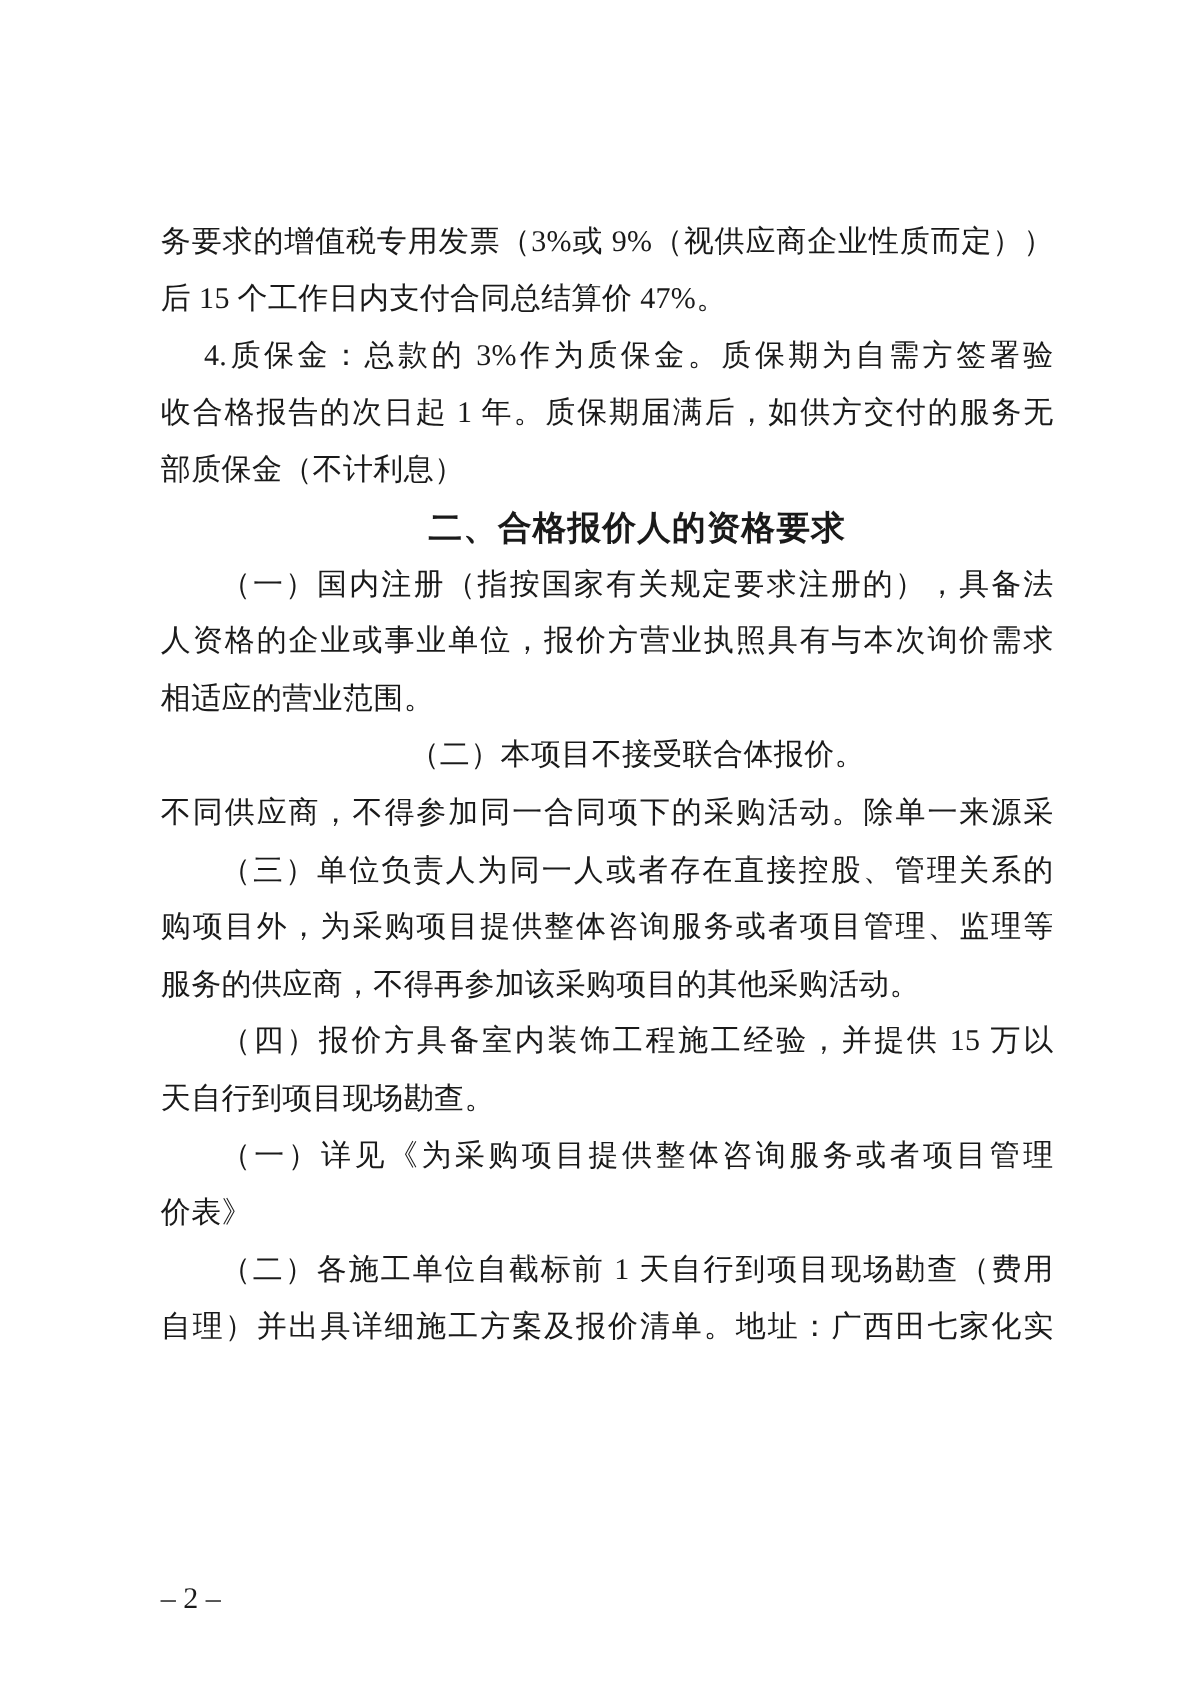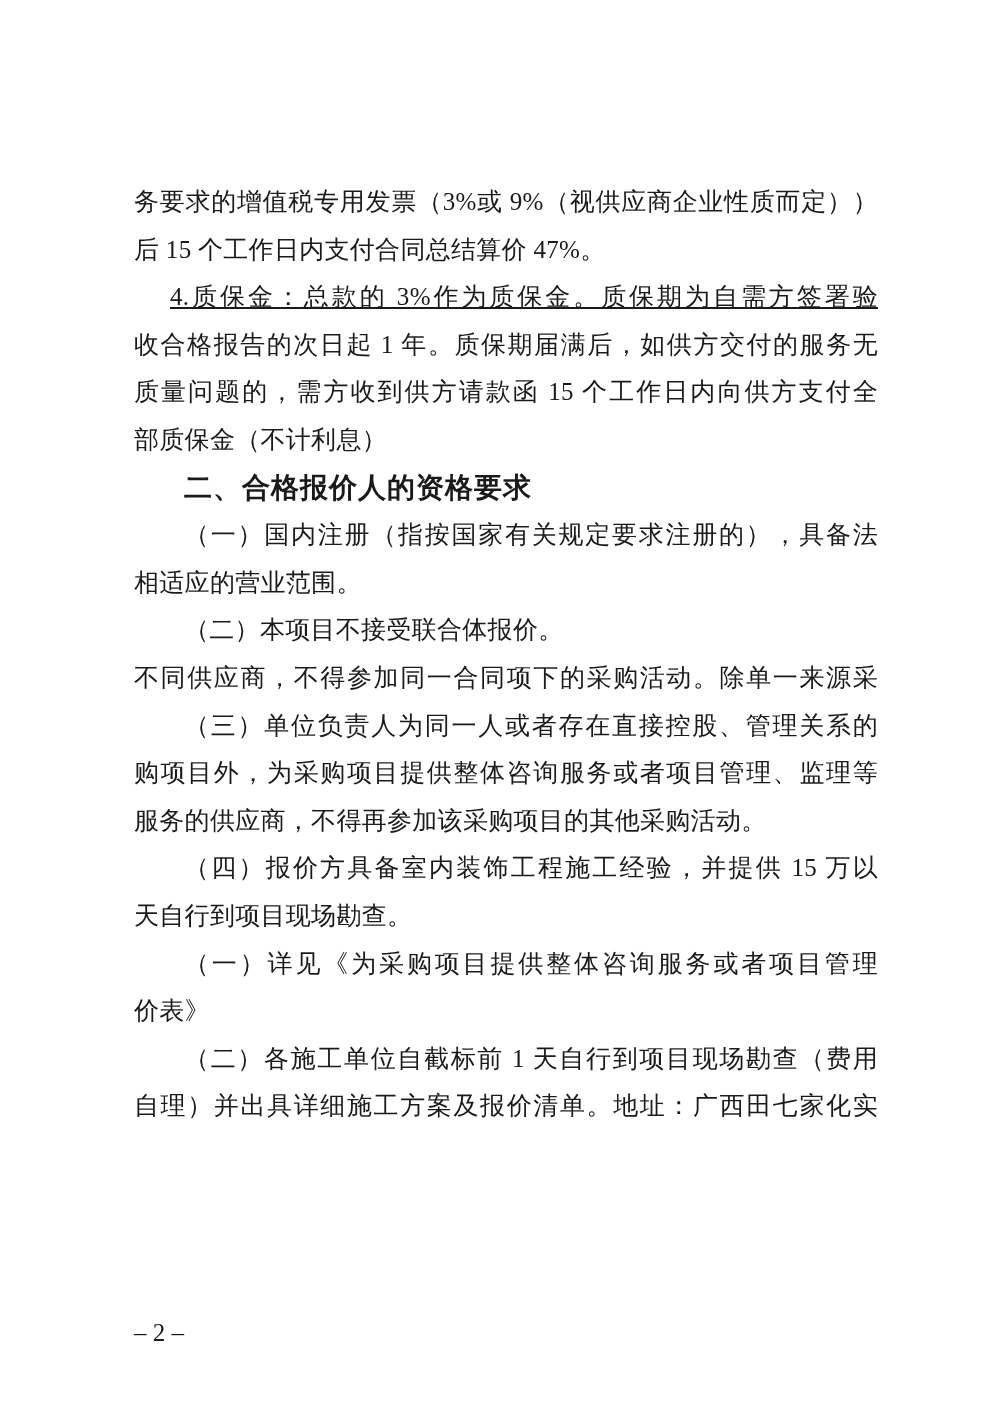--- a/index.html
+++ b/index.html
@@ -26,22 +26,22 @@
     font-size: 25px;
     line-height: 47.6px;
     white-space: nowrap;
     letter-spacing: 0.3px;
   }
   .ln.full {
     text-align: justify;
     text-align-last: justify;
     text-justify: inter-character;
   }
-  .ln.ind-std { padding-left: 50px; }
-  .ln.ind-num { padding-left: 36px; text-decoration: underline; }
+  .ln.ind-std { padding-left: 50px; text-align: center; }
+  .ln.ind-num { padding-left: 36px; }
   .ln.hd {
     font-family: "Liberation Sans", "DejaVu Sans", sans-serif;
     font-weight: 700;
     font-size: 28px;
     letter-spacing: 1px;
   }
   .footer {
     position: absolute;
     left: 134px;
     top: 1318px;
@@ -53,24 +53,24 @@
 </style>
 </head>
 <body>
 
 <div class="page">
   <main class="doc" id="doc-lines">
       <div class="ln full">务要求的增值税专用发票（3%或 9%（视供应商企业性质而定））</div>
       <div class="ln">后 15 个工作日内支付合同总结算价 47%。</div>
       <div class="ln full ind-num">4.质保金：总款的 3%作为质保金。质保期为自需方签署验</div>
       <div class="ln full">收合格报告的次日起 1 年。质保期届满后，如供方交付的服务无</div>
-      <div class="ln full">质量问题的，需方收到供方请款函 15 个工作日内向供方支付全</div>
       <div class="ln">部质保金（不计利息）</div>
       <div class="ln hd ind-std">二、合格报价人的资格要求</div>
       <div class="ln full ind-std">（一）国内注册（指按国家有关规定要求注册的），具备法</div>
+      <div class="ln full">人资格的企业或事业单位，报价方营业执照具有与本次询价需求</div>
       <div class="ln">相适应的营业范围。</div>
       <div class="ln ind-std">（二）本项目不接受联合体报价。</div>
       <div class="ln full">不同供应商，不得参加同一合同项下的采购活动。除单一来源采</div>
       <div class="ln full ind-std">（三）单位负责人为同一人或者存在直接控股、管理关系的</div>
       <div class="ln full">购项目外，为采购项目提供整体咨询服务或者项目管理、监理等</div>
       <div class="ln">服务的供应商，不得再参加该采购项目的其他采购活动。</div>
       <div class="ln full ind-std">（四）报价方具备室内装饰工程施工经验，并提供 15 万以</div>
       <div class="ln">天自行到项目现场勘查。</div>
       <div class="ln full ind-std">（一）详见《为采购项目提供整体咨询服务或者项目管理</div>
       <div class="ln">价表》</div>

